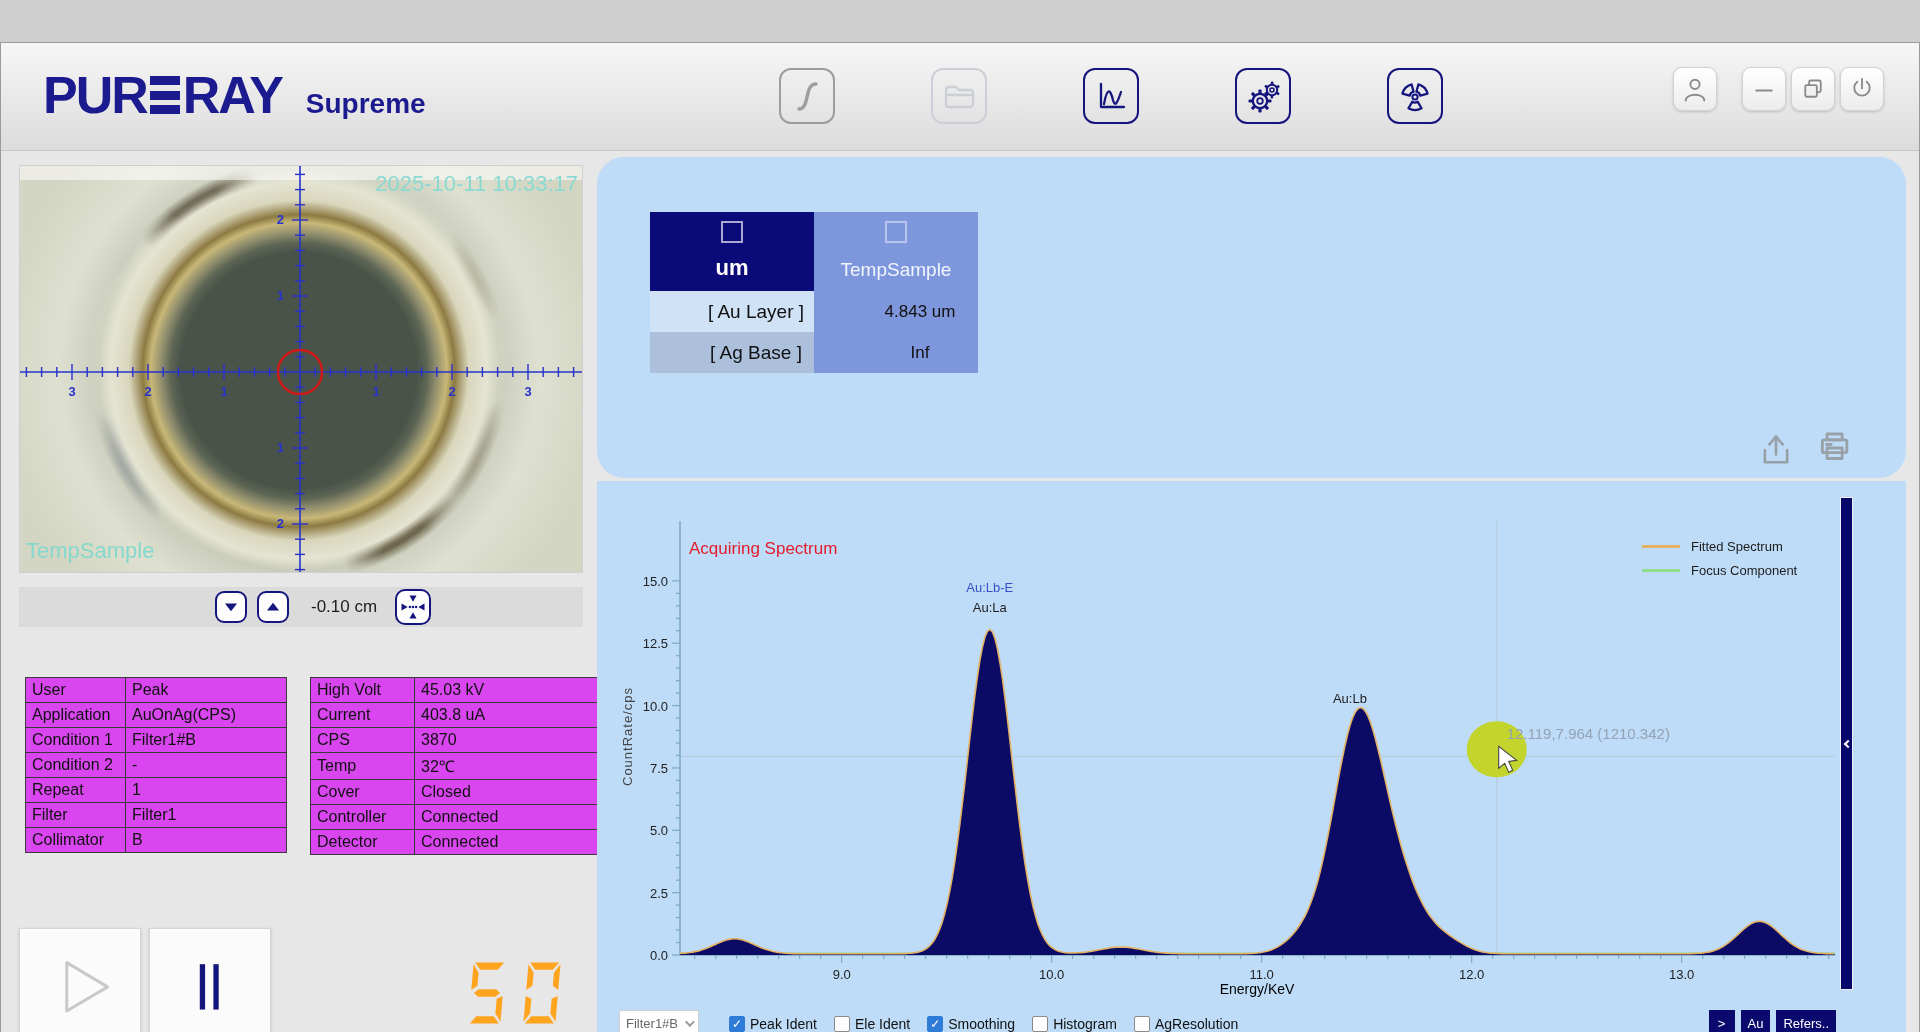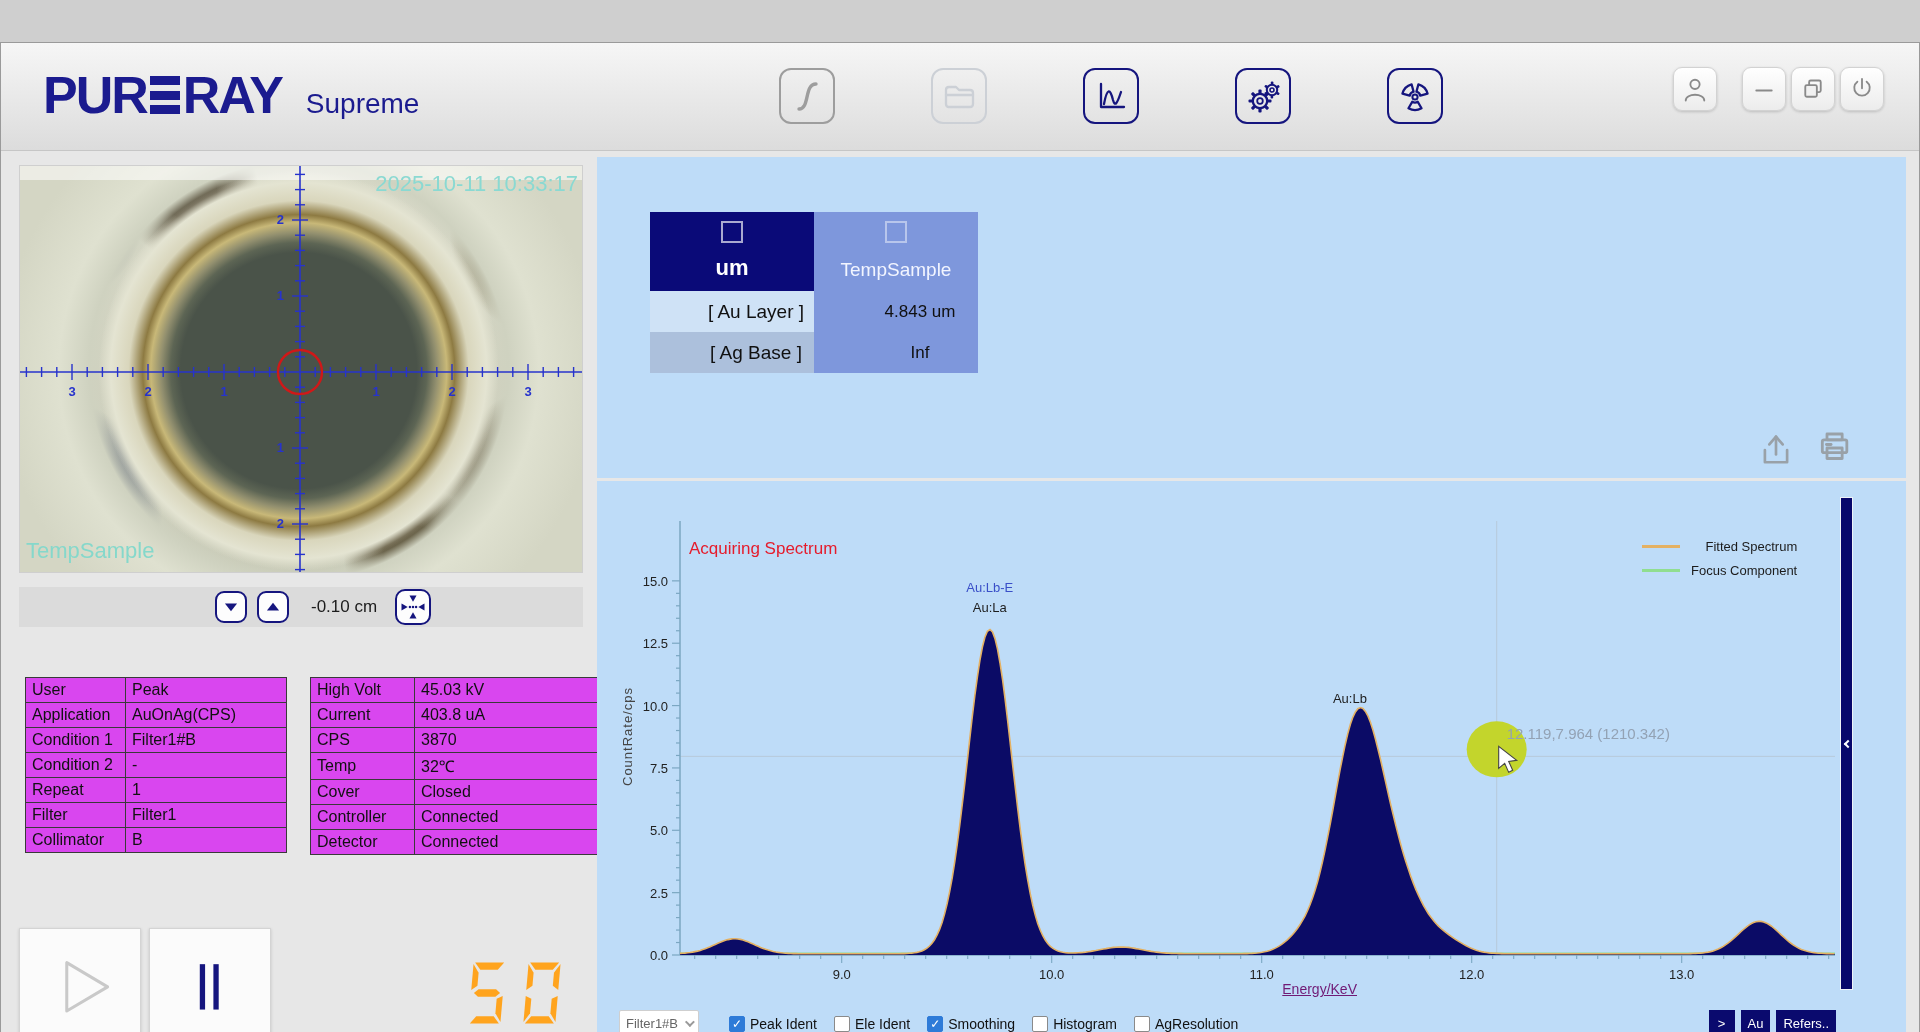--- a/index.html
+++ b/index.html
@@ -9,21 +9,21 @@
          border:1px solid #9a9a9a; cursor:default;margin-top:42px; }
 
   
   #header { position:absolute; left:0; top:0; width:1920px; height:108px;
             background:linear-gradient(#f6f6f6,#dcdcdc); border-bottom:1px solid #c6c6c6; }
   #logo { position:absolute; left:42px; top:22px; display:flex; align-items:baseline; }
   .brand-txt { font-size:52px; font-weight:bold; color:#1b1b8f; letter-spacing:-2px; }
   .ebars { display:inline-flex; flex-direction:column; justify-content:space-between;
            width:30px; height:38px; margin:0 3px; align-self:center; }
   .ebars i { display:block; height:9px; background:#1b1b8f; }
-  .brand-sub { font-size:28px; color:#1b1b8f; margin-left:24px; }
+  .brand-sub { font-size:28px; color:#1b1b8f; margin-left:24px;font-weight:bold; }
 
   .toolbar { position:absolute; left:778px; top:25px; display:flex; gap:96px; }
   .toolbar-button { width:56px; height:56px; border:2.5px solid #15157e; border-radius:12px;
                     display:flex; align-items:center; justify-content:center; background:transparent; }
   .toolbar-button .st { stroke:#15157e; fill:none; stroke-width:2.3; stroke-linecap:round; stroke-linejoin:round; }
   .toolbar-button .fl { fill:#15157e; stroke:none; }
   .toolbar-button.disabled { border-color:#9d9d9d; }
   .toolbar-button.disabled .st { stroke:#9d9d9d; }
   .toolbar-button.faint { border-color:#ccd0d6; }
   .toolbar-button.faint .st { stroke:#ccd0d6; }
@@ -76,21 +76,21 @@
   #status-table td.k { width:104px; }
 
   .media-btn { position:absolute; top:885px; width:122px; height:119px; background:#fbfbfb;
                border:1px solid #d4d4d4; box-shadow:0 1px 3px rgba(0,0,0,.15);
                display:flex; align-items:center; justify-content:center; }
   #play-button { left:18px; } #pause-button { left:148px; }
 
   #timer { position:absolute; left:463px; top:918px; display:flex; gap:9px; transform:skewX(-5deg); }
 
   
-  #results-panel { position:absolute; left:596px; top:114px; width:1309px; height:321px; background:#bedcf8; }
+  #results-panel { position:absolute; left:596px; top:114px; width:1309px; height:321px; background:#bedcf8;border-radius:27px; }
   #results-table { position:absolute; left:53px; top:55px; display:grid;
                    grid-template-columns:164px 164px; grid-auto-rows:auto; }
   .res-h { height:79px; display:flex; flex-direction:column; align-items:center; justify-content:space-between;
            padding:9px 0 10px; }
   .res-h .cb { width:22px; height:22px; border:2px solid rgba(255,255,255,.65); }
   .res-h.c1 { background:#0a0a78; } .res-h.c1 .t { color:#fff; font-size:22px; font-weight:bold; }
   .res-h.c2 { background:#7e97dc; } .res-h.c2 .cb { border-color:rgba(255,255,255,.45); }
   .res-h.c2 .t { color:#f2f5ff; font-size:19px; }
   .res-cell { height:41px; display:flex; align-items:center; justify-content:center; font-size:19px; color:#101010;padding-left:48px; }
   .res-cell.l1 { background:#cfe2f6; } .res-cell.l2 { background:#acc0dc; }
@@ -98,26 +98,26 @@
   .panel-icon { position:absolute; width:42px; height:42px; display:flex; align-items:center; justify-content:center; }
   .panel-icon svg { stroke:#99a1a8; fill:none; stroke-width:2.4; stroke-linecap:round; stroke-linejoin:round; }
   #export-button { left:1158px; top:272px; } #print-button { left:1216px; top:270px; }
 
   #chart-panel { position:absolute; left:596px; top:438px; width:1309px; height:562px; background:#bedcf8; }
   #chart { position:absolute; left:0; top:0; width:1309px; height:562px; font-family:"Liberation Sans",sans-serif; }
   #chart-status { position:absolute; left:92px; top:58px; font-size:17px; color:#e51c2c; }
   #chart-title { position:absolute; left:380px; top:44px; width:460px; text-align:center;
                  font-size:42px; font-weight:bold; color:#ec1c24; }
   #legend { position:absolute; left:1045px; top:58px; }
-  .leg-row { display:flex; align-items:center; margin-bottom:9px;justify-content:space-between; }
+  .leg-row { display:flex; align-items:center; margin-bottom:9px; }
   .leg-line { width:38px; height:3px; margin-right:11px; }
   .leg-txt { font-size:13px; color:#1c1c1c; }
   #ylabel { position:absolute; left:-40px; top:248px; width:140px; text-align:center; transform:rotate(-90deg);
             font-size:13px; color:#454545; letter-spacing:1px; }
-  #xlabel { position:absolute; left:560px; top:500px; width:200px; text-align:right; font-size:14px; color:#701a75;text-decoration:underline; }
+  #xlabel { position:absolute; left:560px; top:500px; width:200px; text-align:center; font-size:14px; color:#000000; }
   #scrollbar { position:absolute; left:1243px; top:16px; width:13px; height:493px; background:#07076b;
                border:1px solid #eef2f8; display:flex; align-items:center; justify-content:center; }
   #scrollbar .ch { width:6px; height:6px; border-left:2px solid #fff; border-bottom:2px solid #fff;
                    transform:rotate(45deg); margin-left:2px; }
 
   #chart-controls { position:absolute; left:22px; top:529px; width:1270px; height:27px; display:flex; align-items:center; }
   #condition-select { width:80px; height:27px; background:#fff; border:1px solid #cfcfcf; border-radius:2px;
                       display:flex; align-items:center; padding:0 6px; }
   #condition-select .val { font-size:13px; color:#666; flex:1; }
   #condition-select .ch { width:7px; height:7px; border-right:2px solid #9a9a9a; border-bottom:2px solid #9a9a9a;

